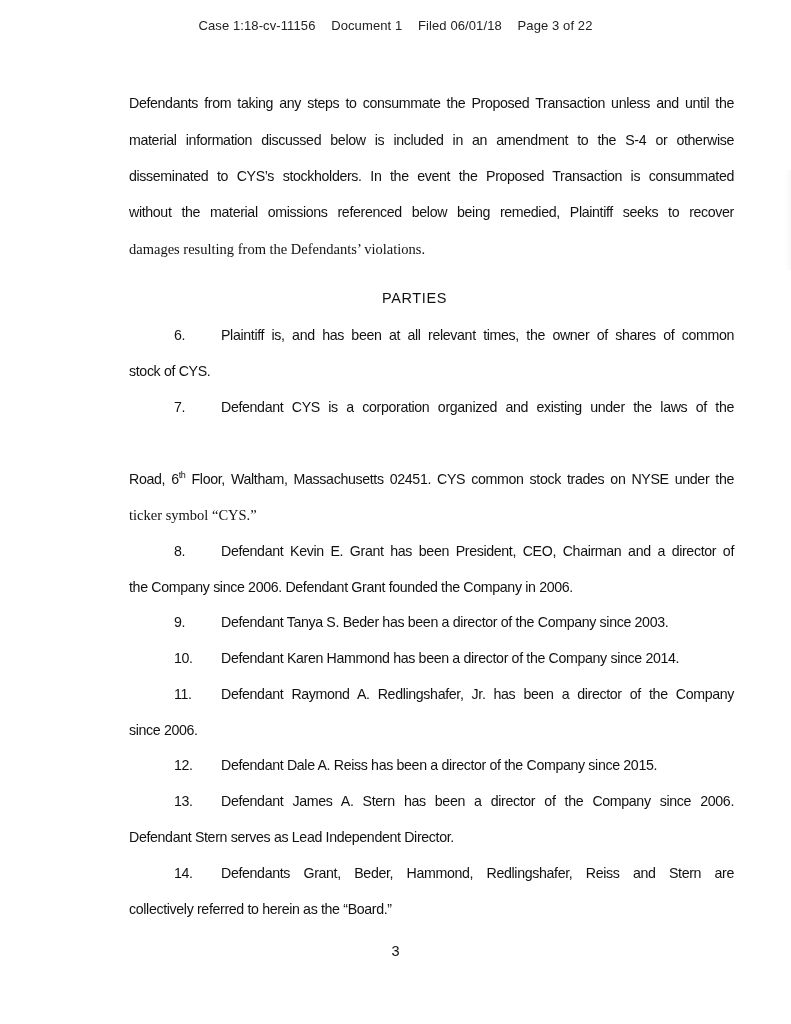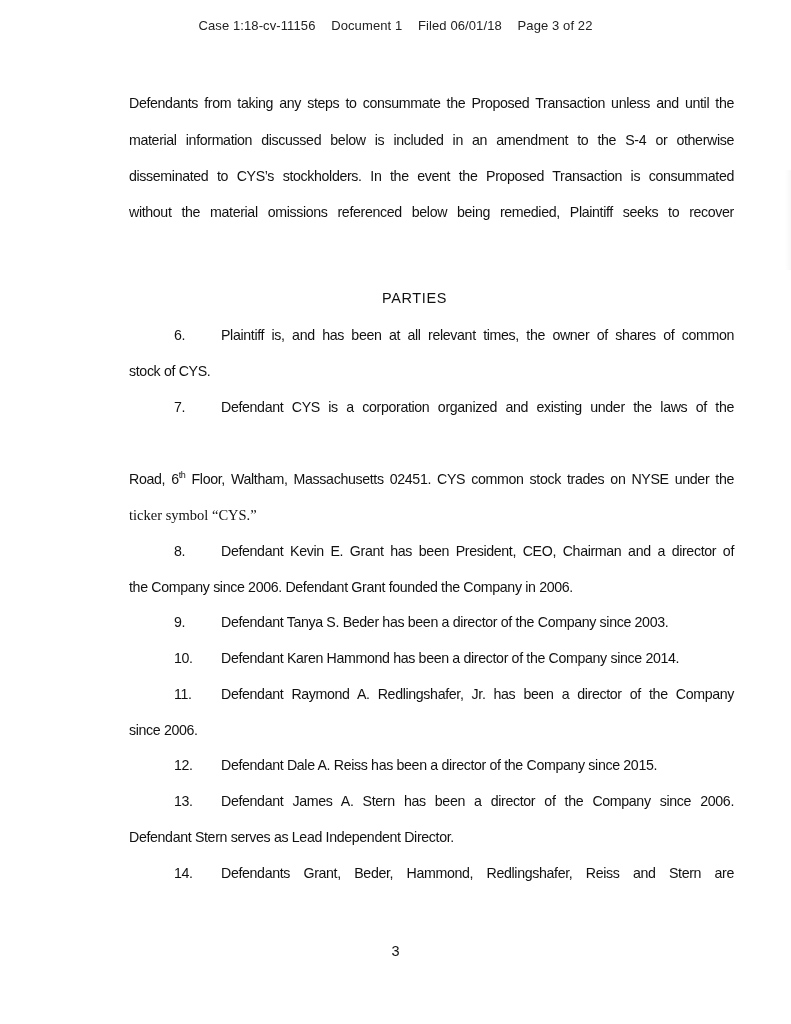--- a/index.html
+++ b/index.html
@@ -41,20 +41,21 @@
     <span>Case 1:18-cv-11156</span>
     <span>Document 1</span>
     <span>Filed 06/01/18</span>
     <span>Page 3 of 22</span>
   </div>
 
   <div class="line justify" style="top:94px">Defendants from taking any steps to consummate the Proposed Transaction unless and until the</div>
   <div class="line justify" style="top:131px">material information discussed below is included in an amendment to the S-4 or otherwise</div>
   <div class="line justify" style="top:203px">without the material omissions referenced below being remedied, Plaintiff seeks to recover</div>
   <div class="line justify" style="top:167px">disseminated to CYS’s stockholders. In the event the Proposed Transaction is consummated</div>
+  <div class="line serif" style="top:240px">damages resulting from the Defendants’ violations.</div>
 
   <div class="heading">PARTIES</div>
 
   <div class="line" style="top:326px; left:0; width:700px">
     <span class="num">6.</span>
     <span class="ptext justify">Plaintiff is, and has been at all relevant times, the owner of shares of common</span>
   </div>
   <div class="line" style="top:362px">stock of CYS.</div>
 
   <div class="line" style="top:398px; left:0; width:700px">
@@ -94,17 +95,18 @@
   <div class="line" style="top:792px; left:0; width:700px">
     <span class="num">13.</span>
     <span class="ptext justify">Defendant James A. Stern has been a director of the Company since 2006.</span>
   </div>
   <div class="line" style="top:828px">Defendant Stern serves as Lead Independent Director.</div>
 
   <div class="line" style="top:864px; left:0; width:700px">
     <span class="num">14.</span>
     <span class="ptext justify">Defendants Grant, Beder, Hammond, Redlingshafer, Reiss and Stern are</span>
   </div>
+  <div class="line" style="top:900px">collectively referred to herein as the “Board.”</div>
 
   <div class="footer">3</div>
 
   <div class="edge-shadow"></div>
 </div>
 
 </body></html>

